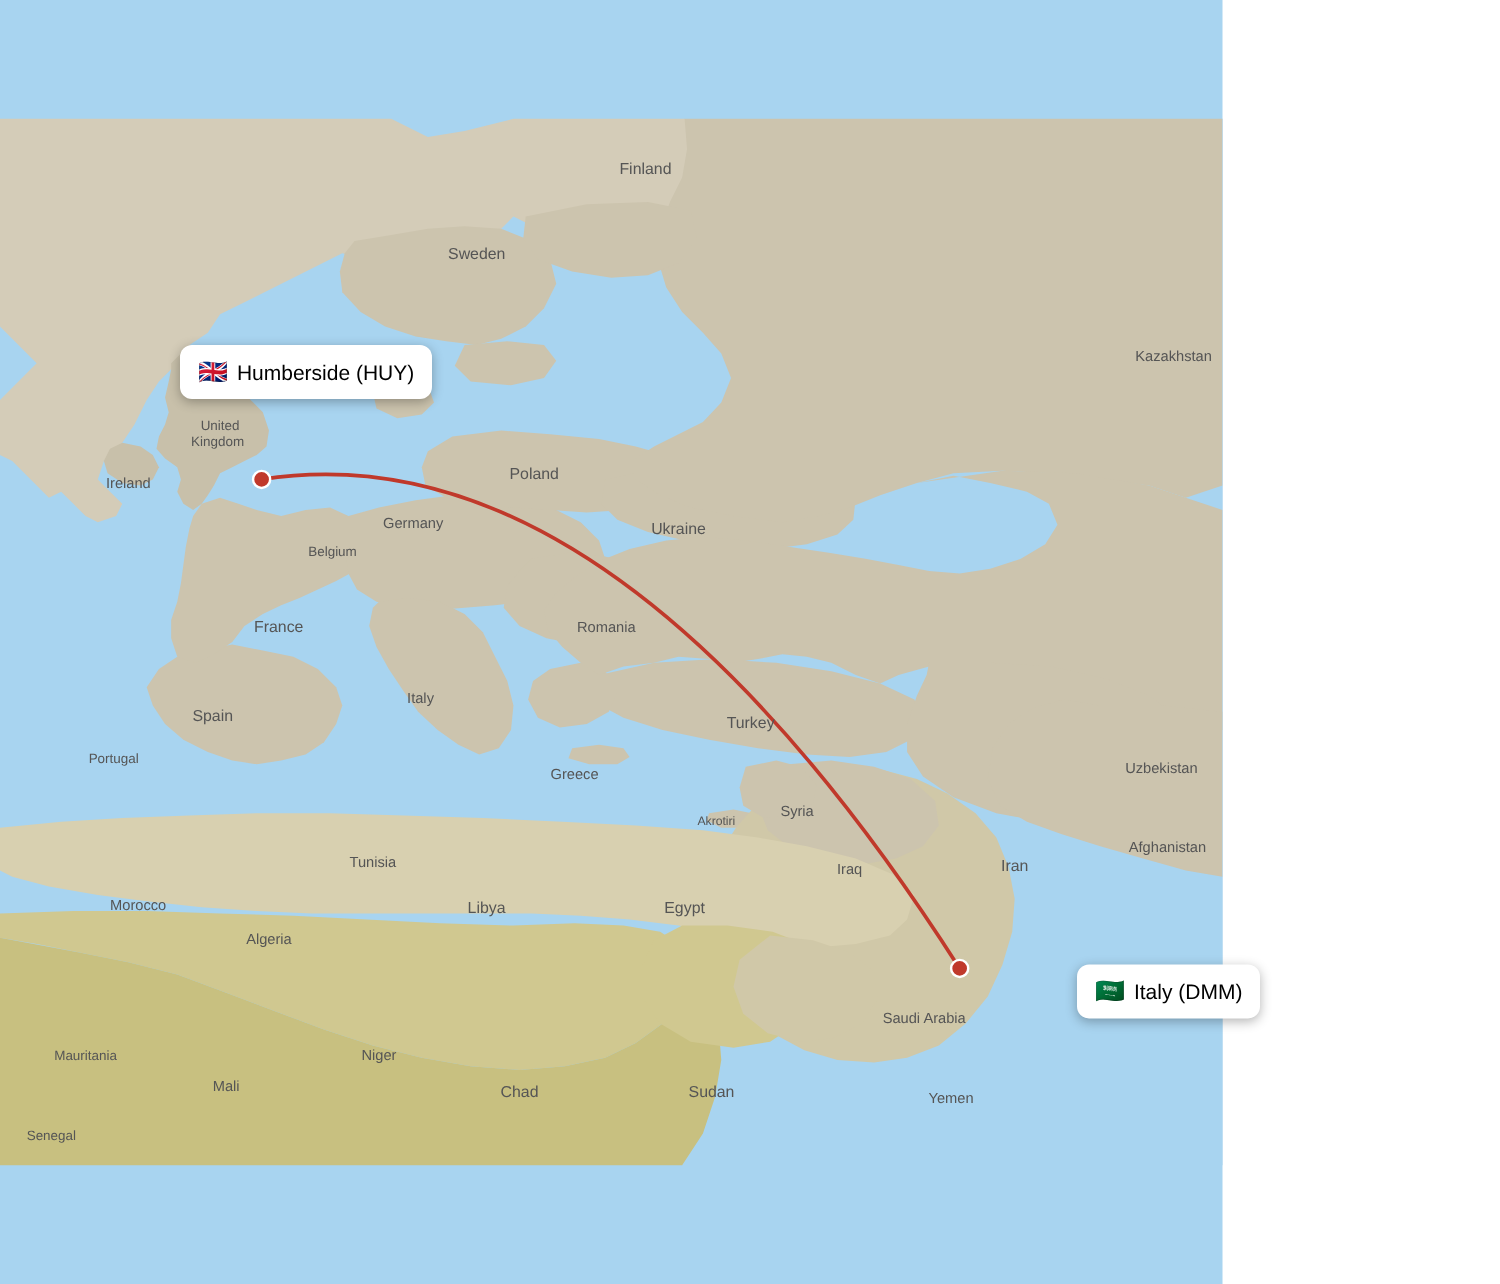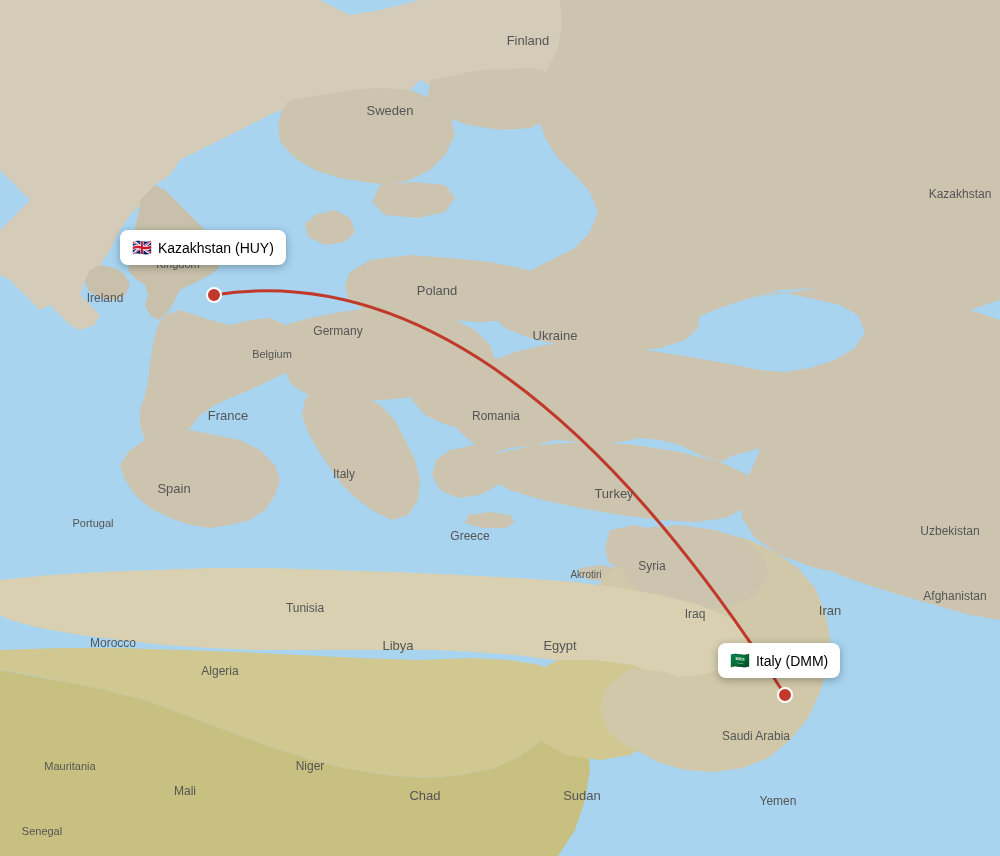--- a/index.html
+++ b/index.html
@@ -1,19 +1,19 @@
 <!DOCTYPE html>
 <html><head>
   <meta charset="utf-8">
   <style>
     * { margin: 0; padding: 0; box-sizing: border-box; }
     body { width: 1000px; height: 856px; overflow: hidden; font-family: Arial, sans-serif; }
     
     #map-container {
-      width: 1000px;
+      width: 815px;
       height: 856px;
       position: relative;
       background: #a8d4f0;
     }
 
     #map-svg {
       width: 100%;
       height: 100%;
       position: absolute;
       top: 0;
@@ -267,20 +267,20 @@
     <text x="70" y="770" text-anchor="middle" font-size="11" fill="#555" font-family="Arial">Mauritania</text>
     <text x="185" y="795" text-anchor="middle" font-size="12" fill="#555" font-family="Arial">Mali</text>
     <text x="310" y="770" text-anchor="middle" font-size="12" fill="#555" font-family="Arial">Niger</text>
     <text x="425" y="800" text-anchor="middle" font-size="13" fill="#555" font-family="Arial">Chad</text>
     <text x="582" y="800" text-anchor="middle" font-size="13" fill="#555" font-family="Arial">Sudan</text>
     <text x="42" y="835" text-anchor="middle" font-size="11" fill="#555" font-family="Arial">Senegal</text>
   </svg>
 
   <div class="airport-label" id="humberside-label">
     <span class="flag">🇬🇧</span>
-    <span>Kazakhstan (HUY)</span>
+    <span>Humberside (HUY)</span>
   </div>
 
   <div class="airport-label" id="dammam-label">
     <span class="flag">🇸🇦</span>
     <span>Italy (DMM)</span>
   </div>
 </div>
 
 </body></html>

